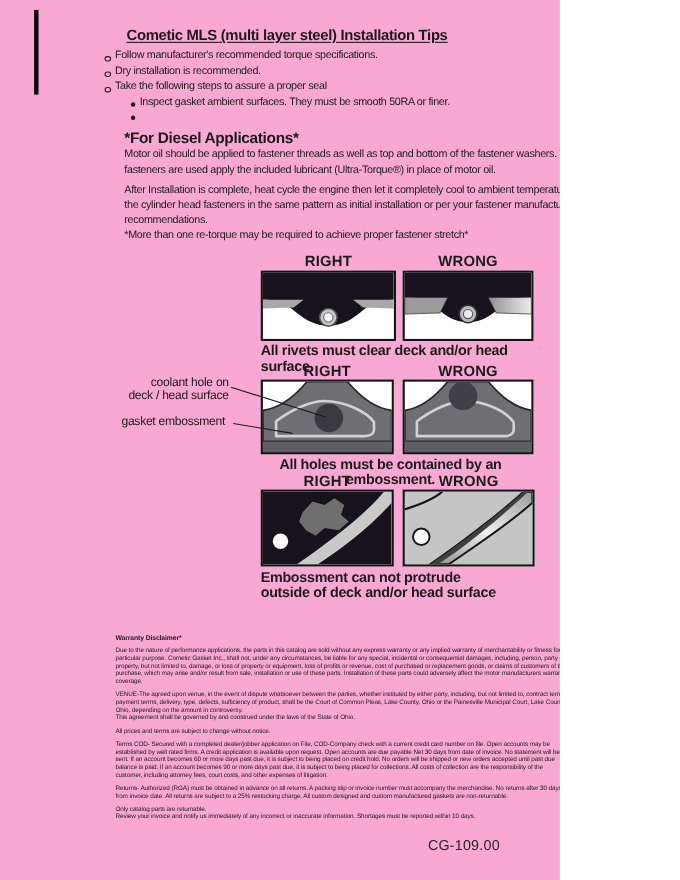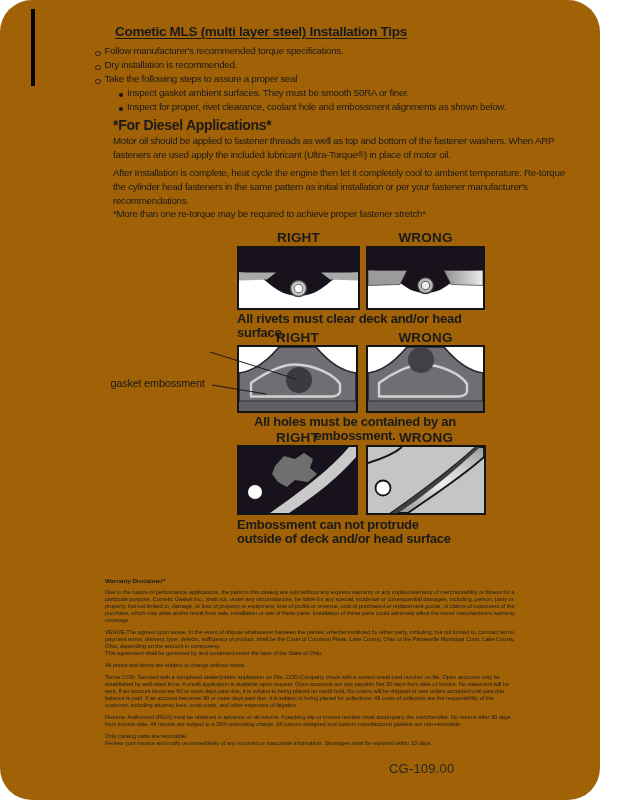--- a/index.html
+++ b/index.html
@@ -1,17 +1,17 @@
 <!DOCTYPE html>
 <html><head>
 <meta charset="utf-8">
 <style>
   html,body{margin:0;padding:0;background:#ffffff;}
-  .page{position:relative;width:600px;height:800px;background:#a16207;overflow:hidden;
-        font-family:"Liberation Sans",sans-serif;color:#1a1a1a;border-radius:32px;}
+  .page{position:relative;width:509px;height:800px;background:#f9a8d4;overflow:hidden;
+        font-family:"Liberation Sans",sans-serif;color:#1a1a1a;}
   .abs{position:absolute;}
   .edge-mark{left:31px;top:9px;width:4px;height:77px;background:#060606;}
   .title{left:115px;top:24px;font-size:13.5px;font-weight:bold;letter-spacing:-0.3px;
          text-decoration:underline;text-underline-offset:2px;margin:0;}
   .body-txt{font-size:9.8px;letter-spacing:-0.3px;line-height:14px;}
   .bullet-row{display:flex;align-items:center;}
   .b-marker{width:3.5px;height:3.5px;border:1px solid #222;border-radius:50%;
             margin:4.5px 4px 0 0;flex:none;}
   .sb-marker{width:4px;height:4px;background:#111;border-radius:50%;
              margin:4.5px 4px 0 0;flex:none;}
@@ -50,21 +50,20 @@
     <div class="bullet-row">
       <span class="b-marker"></span>
       <span>Take the following steps to assure a proper seal</span>
     </div>
     <div class="bullet-row" style="margin-left:24px;">
       <span class="sb-marker"></span>
       <span>Inspect gasket ambient surfaces.  They must be smooth 50RA or finer.</span>
     </div>
     <div class="bullet-row" style="margin-left:24px;">
       <span class="sb-marker"></span>
-      <span>Inspect for proper, rivet clearance, coolant hole and embossment alignments as shown below.</span>
     </div>
   </div>
 
   <h2 class="abs diesel-h">*For Diesel Applications*</h2>
   <p class="abs body-txt para" style="top:134px;">Motor oil should be applied to fastener threads as well as top and bottom of the fastener washers. When ARP fasteners are used apply the included lubricant (Ultra-Torque®) in place of motor oil.</p>
   <p class="abs body-txt para" style="top:166px;">After Installation is complete, heat cycle the engine then let it completely cool to ambient temperature. Re-torque the cylinder head fasteners in the same pattern as initial installation or per your fastener manufacturer's recommendations.</p>
   <p class="abs body-txt para" style="top:207px;">*More than one re-torque may be required to achieve proper fastener stretch*</p>
 
   <div class="abs fig-label" style="left:237px;top:230px;width:123px;">RIGHT</div>
   <div class="abs fig-label" style="left:366px;top:230px;width:119px;">WRONG</div>
@@ -95,20 +94,24 @@
       <circle cx="57.5" cy="37.5" r="8" fill="#b9b9b9" stroke="#333333" stroke-width="1.4"></circle>
       <circle cx="57.5" cy="37.5" r="4.2" fill="#ededed" stroke="#555555" stroke-width="1"></circle>
     </svg>
   </div>
 
   <div class="abs caption" style="left:237px;top:312px;width:260px;">All rivets must clear deck and/or head surface.</div>
 
   <div class="abs fig-label" style="left:237px;top:330px;width:121px;">RIGHT</div>
   <div class="abs fig-label" style="left:366px;top:330px;width:119px;">WRONG</div>
 
+  <div class="abs small-label" style="left:105px;top:343px;width:103px;">
+    <span>coolant hole on</span>
+    <span>deck / head surface</span>
+  </div>
   <div class="abs small-label" style="left:105px;top:378px;width:105px;text-align:center;">gasket embossment</div>
 
   <div class="abs panel" style="left:237px;top:345px;width:121px;height:68px;">
     <svg viewBox="0 0 117 64" preserveAspectRatio="none">
       <rect width="117" height="64" fill="#ffffff"></rect>
       <path d="M0,26 C16,24 30,12 40,0 L77,0 C87,12 101,24 117,26 L117,64 L0,64 Z" fill="#6e6e73" stroke="#26262b" stroke-width="1.6"></path>
       <rect x="0" y="54" width="117" height="10" fill="#5e5e63"></rect>
       <line x1="0" y1="54" x2="117" y2="54" stroke="#332f36" stroke-width="1.2"></line>
       <path d="M12,49.5 L12,36 C26,25.5 43,17.5 56,17.5 C74,17.5 95,27.5 101,37 L101,43.5 C101,47.5 97,49.5 92,49.5 L17,49.5 C13.5,49.5 12,49.5 12,49.5 Z" fill="none" stroke="#d2d2d2" stroke-width="2.4" stroke-linejoin="round"></path>
       <circle cx="60" cy="33" r="13" fill="#3a3a40"></circle>

